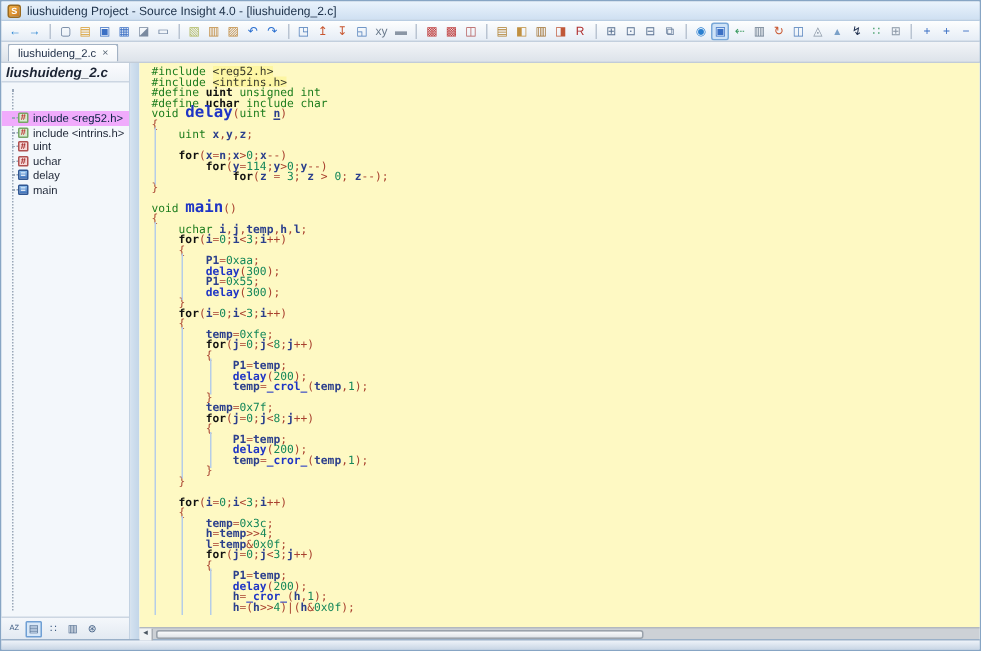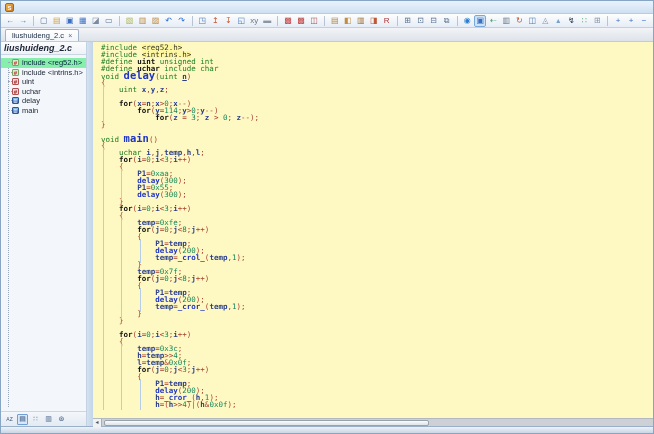--- a/index.html
+++ b/index.html
@@ -54,21 +54,21 @@
   .sb-search { margin:1px 2px; }
   .sb-search input { width:100%; height:11px; font-size:7px; color:#8a8f99;
                      border:1px solid #b6bdc7; background:#fff; padding:0 2px;
                      font-family:"Liberation Sans",sans-serif; }
   .sb-tree { flex:1; position:relative; padding:3px 0 0 0; overflow:hidden; }
   .sb-tree::before { content:""; position:absolute; left:7px; top:4px; bottom:4px;
                      border-left:1px dotted #9aa7b8; }
   .si-item { display:flex; align-items:center; height:9.5px; font-size:7.5px; color:#1c2434;
              padding-left:11px; position:relative; white-space:nowrap; cursor:default; }
   .si-item::before { content:""; position:absolute; left:7px; width:4px; border-top:1px dotted #9aa7b8; }
-  .si-item.sel { background:#86efac; color:#06203f; }
+  .si-item.sel { background:#f0abfc; color:#06203f;margin-top:16px; }
   .si-ico { width:7px; height:7px; margin-right:3px; flex:0 0 auto; font-size:6px; line-height:7px;
             text-align:center; font-weight:bold; border-radius:1px; }
   .ico-include { background:#d8ecd0; border:1px solid #77a565; color:#c03030; }
   .ico-define  { background:#f6dada; border:1px solid #b05050; color:#a02020; }
   .ico-function{ background:linear-gradient(#8fc0ee,#3d6fb8); border:1px solid #2f5693; color:#fff; }
   .sb-tools { height:15px; border-top:1px solid #ccd6e2; background:linear-gradient(#f4f7fb,#e3eaf2);
               display:flex; align-items:center; gap:2px; padding:0 3px; }
   .sbt-btn { width:11px; height:11px; font-size:7px; display:flex; align-items:center;
              justify-content:center; border:1px solid transparent; border-radius:1px; color:#3c5a80; }
   .sbt-btn.active { background:#d8e8f8; border-color:#6f9fd4; }
@@ -106,20 +106,21 @@
   
   .statusbar { height:7px; background:linear-gradient(#eef3f9,#c9d6e5); border-top:1px solid #9ab0c8; }
 </style>
 </head>
 <body>
 
 <div class="window">
 
   <div class="titlebar">
     <div class="app-ico">S</div>
+    <div class="title-text">liushuideng Project - Source Insight 4.0 - [liushuideng_2.c]</div>
   </div>
 
 
   <div class="toolbar" id="toolbar">
       <div class="tb-group">
         <div class="tb-btn" style="color: rgb(31, 127, 208);">←</div>
         <div class="tb-btn" style="color: rgb(31, 127, 208);">→</div>
       </div>
       <div class="tb-sep"></div>
       <div class="tb-group">

